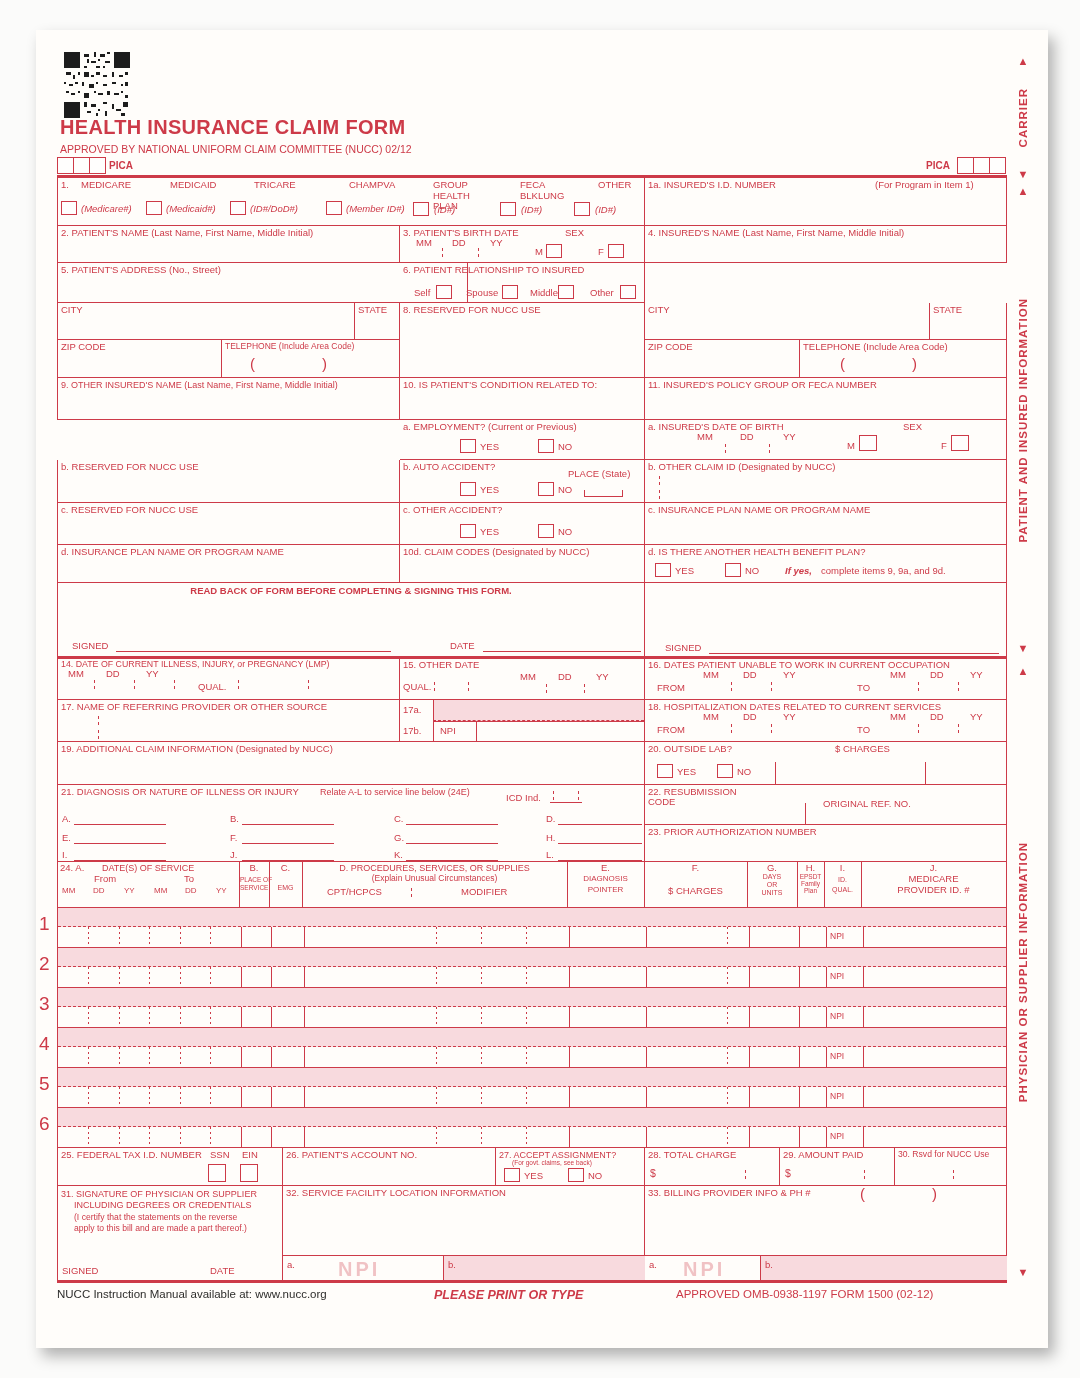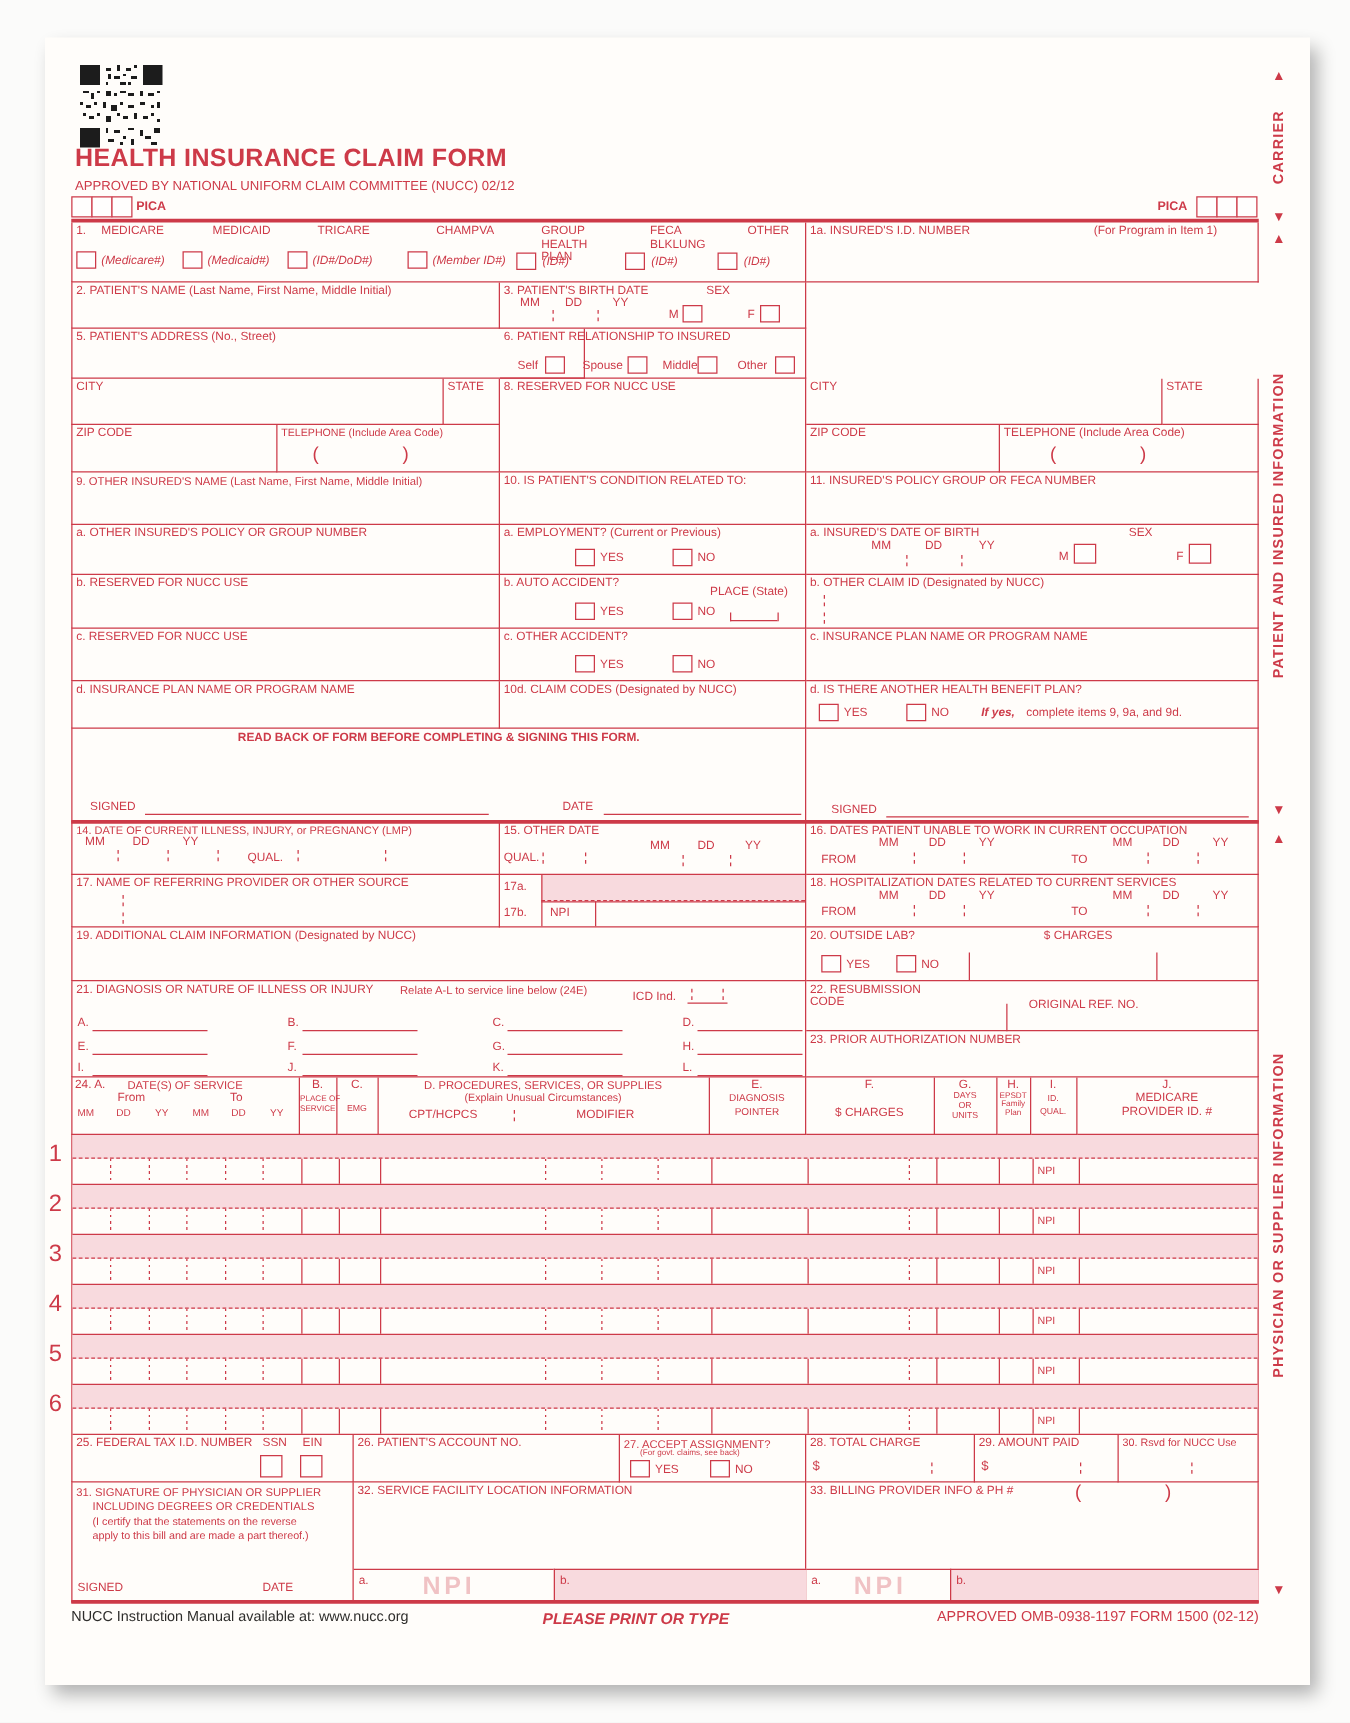--- a/index.html
+++ b/index.html
@@ -187,20 +187,23 @@
     <span class="lbl" style="left:52px;top:12px">DD</span>
     <span class="lbl" style="left:90px;top:12px">YY</span>
     <span class="tick" style="left:42px;top:22px"></span>
     <span class="tick" style="left:78px;top:22px"></span>
     <span class="lbl" style="left:165px;top:2px">SEX</span>
     <span class="lbl" style="left:135px;top:21px">M</span>
     <span class="cb" style="left:146px;top:18px"></span>
     <span class="lbl" style="left:198px;top:21px">F</span>
     <span class="cb" style="left:208px;top:18px"></span>
   </div>
+  <div class="bx" style="left:609px;top:196px;width:362px;height:37px">
+    <span class="lbl" style="left:3px;top:2px">4. INSURED'S NAME (Last Name, First Name, Middle Initial)</span>
+  </div>
 
   <div class="bx bl" style="left:21px;top:233px;width:411px;height:40px">
     <span class="lbl" style="left:3px;top:2px">5. PATIENT'S ADDRESS (No., Street)</span>
   </div>
   <div class="bx" style="left:364px;top:233px;width:245px;height:40px">
     <span class="lbl" style="left:3px;top:2px">6. PATIENT RELATIONSHIP TO INSURED</span>
     <span class="lbl" style="left:14px;top:25px">Self</span>
     <span class="cb" style="left:36px;top:22px"></span>
     <span class="lbl" style="left:66px;top:25px">Spouse</span>
     <span class="cb" style="left:102px;top:22px"></span>
@@ -244,23 +247,20 @@
   <div class="bx bl" style="left:21px;top:348px;width:343px;height:42px">
     <span class="lbl" style="left:3px;top:2px;font-size:9px">9. OTHER INSURED'S NAME (Last Name, First Name, Middle Initial)</span>
   </div>
   <div class="bx" style="left:364px;top:348px;width:245px;height:42px">
     <span class="lbl" style="left:3px;top:2px">10. IS PATIENT'S CONDITION RELATED TO:</span>
   </div>
   <div class="bx" style="left:609px;top:348px;width:362px;height:42px">
     <span class="lbl" style="left:3px;top:2px">11. INSURED'S POLICY GROUP OR FECA NUMBER</span>
   </div>
 
-  <div class="bx bl" style="left:21px;top:390px;width:343px;height:40px">
-    <span class="lbl" style="left:3px;top:2px">a. OTHER INSURED'S POLICY OR GROUP NUMBER</span>
-  </div>
   <div class="bx" style="left:364px;top:390px;width:245px;height:40px">
     <span class="lbl" style="left:3px;top:2px">a. EMPLOYMENT? (Current or Previous)</span>
     <span class="cb" style="left:60px;top:19px"></span>
     <span class="lbl" style="left:80px;top:22px">YES</span>
     <span class="cb" style="left:138px;top:19px"></span>
     <span class="lbl" style="left:158px;top:22px">NO</span>
   </div>
   <div class="bx" style="left:609px;top:390px;width:362px;height:40px">
     <span class="lbl" style="left:3px;top:2px">a. INSURED'S DATE OF BIRTH</span>
     <span class="lbl" style="left:52px;top:12px">MM</span>
@@ -626,21 +626,21 @@
       <span class="wmNPI" style="left:38px;top:2px">NPI</span>
     </div>
     <div class="stripe-ab" style="left:115px;width:247px;background:var(--pink);border-left:1px solid var(--red);">
       <span class="lbl" style="left:4px;top:4px">b.</span>
     </div>
   </div>
   <div class="rule" style="left:21px;top:1250px;width:950px"></div>
 
   <div class="lbl blk" style="left:21px;top:1258px;font-size:11.5px;color:#2e2d2b">NUCC Instruction Manual available at: www.nucc.org</div>
   <div class="lbl b it" style="left:398px;top:1258px;font-size:12.5px">PLEASE PRINT OR TYPE</div>
-  <div class="lbl" style="left:640px;top: 1258px;width:331px;text-align:right;font-size:11.5px">APPROVED OMB-0938-1197 FORM 1500 (02-12)</div>
+  <div class="lbl" style="left:640px;top: 1258px;width:331px;text-align:left;font-size:11.5px">APPROVED OMB-0938-1197 FORM 1500 (02-12)</div>
 
   <div class="strip" style="top:26px;height:124px">
     <span class="ar">▲</span>
     <span class="sp"></span>
     <span class="st">CARRIER</span>
     <span class="sp"></span>
     <span class="ar">▼</span>
   </div>
   <div class="strip" style="top:156px;height:468px">
     <span class="ar">▲</span>

